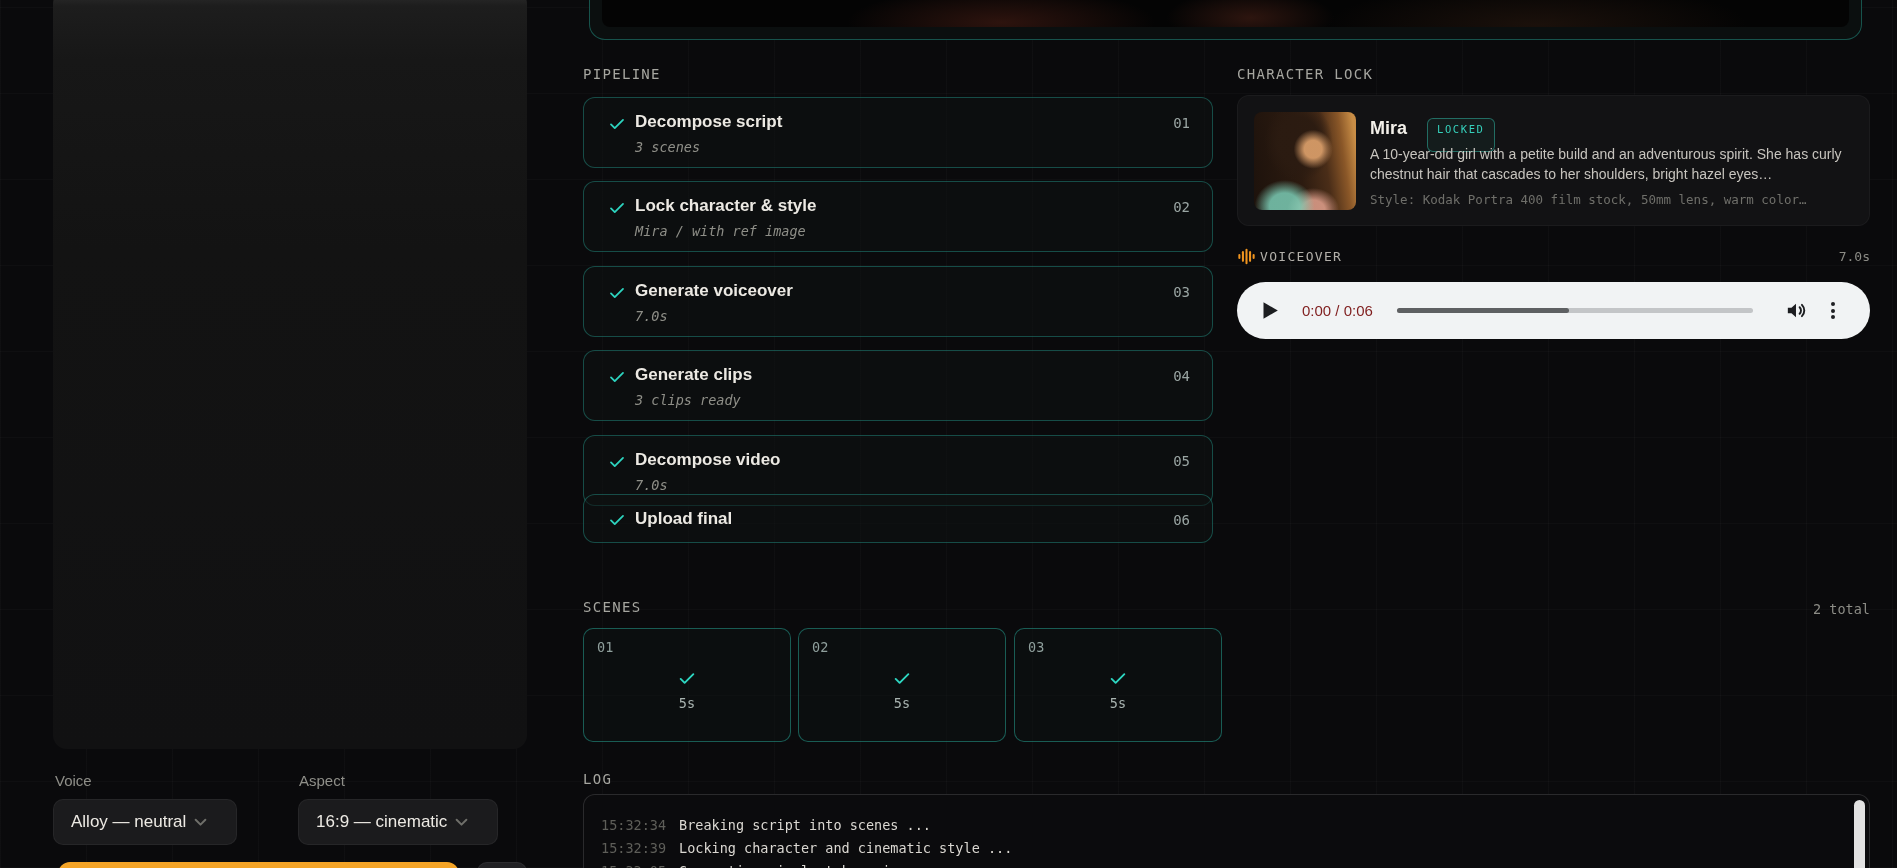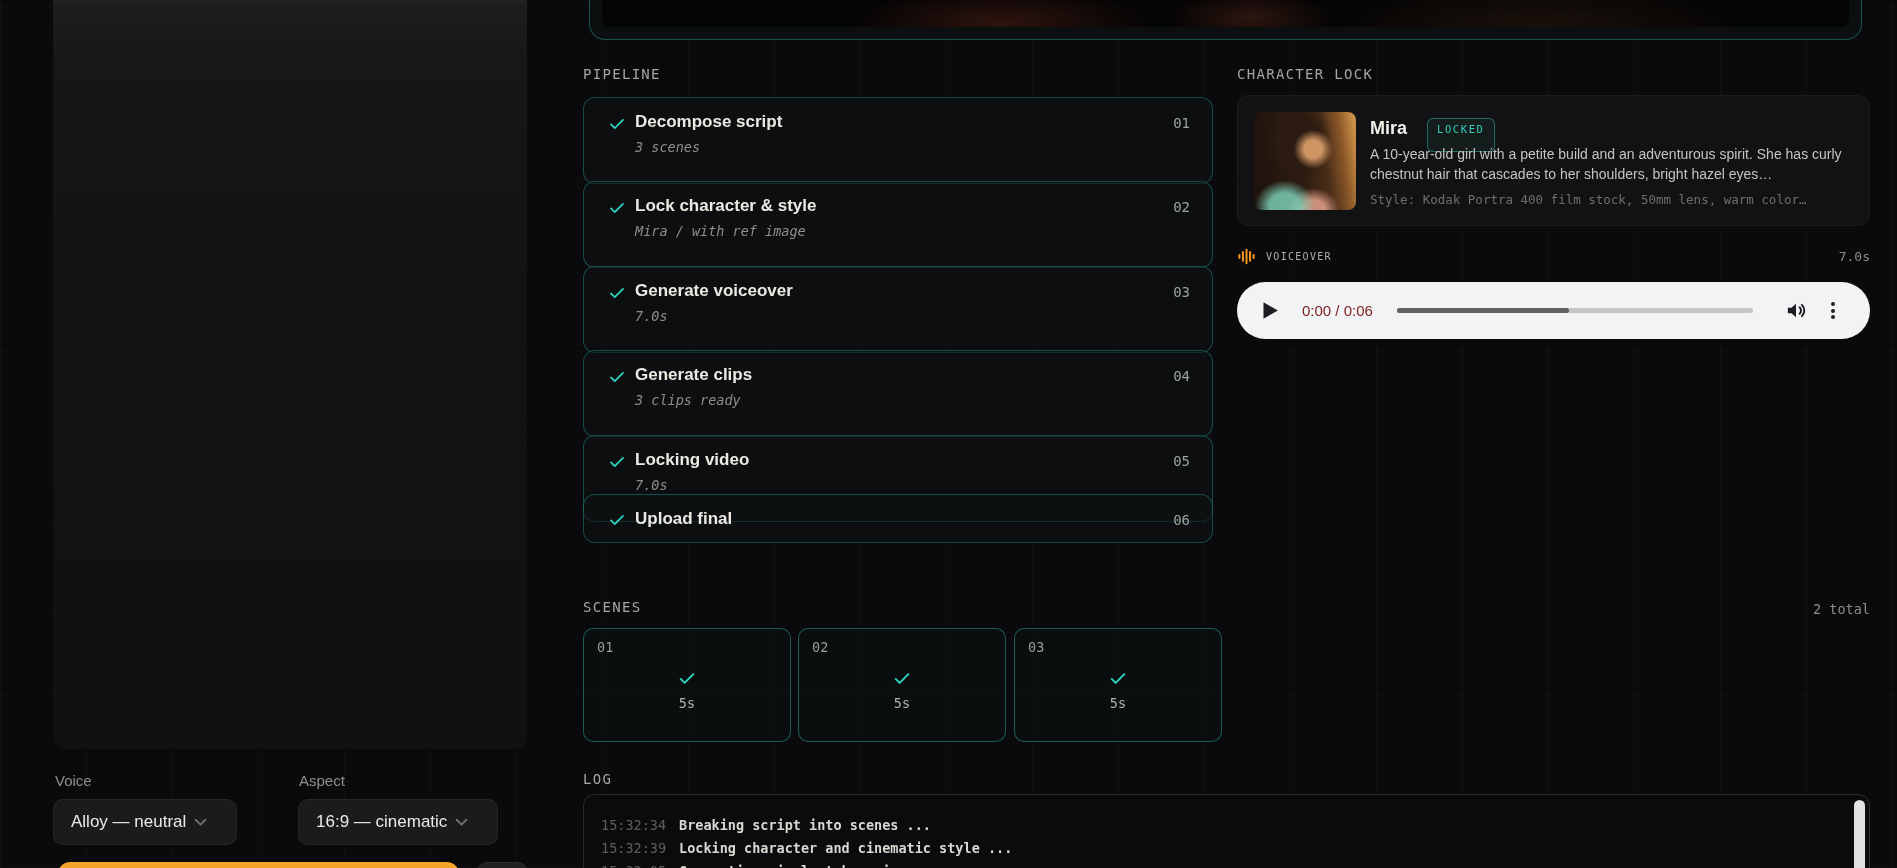--- a/index.html
+++ b/index.html
@@ -48,21 +48,21 @@
       radial-gradient(ellipse 300px 60px at 75% 95%, rgba(70,40,24,0.35), transparent 70%),
       #040404;
   }
 
   
   .section-label { font-size:14px; letter-spacing:1.3px; color:#a6a6a0; white-space:nowrap; }
 
   
   .pipeline-header { left:583px; top:66px; }
   .step-card {
-    left:583px; width:630px; height:87px;
+    left:583px; width:630px; height:71px;
     border:1px solid rgba(43,178,164,0.38); border-radius:12px; background:rgba(14,19,19,0.55);
   }
   .step-card.short { height:49px; }
   .step-check { position:absolute; left:24px; top:17px; width:18px; height:18px; }
   .step-card.short .step-check { top:16px; }
   .step-title { position:absolute; left:51px; top:14px; font-size:17px; font-weight:700; color:#ece9e3; white-space:nowrap; }
   .step-card.short .step-title { top:14px; }
   .step-sub { position:absolute; left:51px; top:41px; font-size:13.5px; color:#8f8f88; white-space:nowrap;font-style:italic; }
   .step-num { position:absolute; right:22px; top:17px; font-size:14px; color:#9aa5a3; }
 
@@ -79,21 +79,21 @@
 
   
   .log-header { left:583px; top:771px; }
   .log-panel {
     left:583px; top:794px; width:1287px; height:90px;
     border:1px solid rgba(255,255,255,0.13); border-radius:12px; background:#0b0b0d;
     padding:19px 30px 0 17px; overflow:hidden;
   }
   .log-line { display:flex; gap:13px; line-height:23px; font-size:13.5px; white-space:nowrap; }
   .log-time { color:#5e5e59; }
-  .log-msg { color:#dbd8d2; font-weight:700;text-align:right; } 
+  .log-msg { color:#dbd8d2; font-weight:400;text-align:right; } 
   .log-thumb { position:absolute; right:4px; top:5px; width:11px; height:110px; border-radius:6px; background:#e2e2e2; cursor:pointer; }
 
   
   .character-header { left:1237px; top:66px; }
   .character-card {
     left:1237px; top:95px; width:633px; height:131px;
     background:#121214; border:1px solid rgba(255,255,255,0.04); border-radius:12px;
   }
   .portrait {
     position:absolute; left:16px; top:16px; width:102px; height:98px; border-radius:8px; overflow:hidden;
@@ -109,21 +109,21 @@
   .locked-badge {
     font-size:10.5px; letter-spacing:1.6px; color:#35d0bb;
     border:1px solid rgba(53,208,187,0.45); border-radius:6px; background:rgba(53,208,187,0.05);
     padding:4px 9px 16px 9px;
   }
   .char-desc { position:absolute; left:132px; top:49px; width:486px; font-size:14px; line-height:19.5px; color:#c7c4be; }
   .char-style { position:absolute; left:132px; top:96px; font-size:12.5px; color:#6f6f6a; white-space:nowrap; }
 
   
   .vo-row { left:1237px; top:246px; width:633px; height:20px; display:flex; align-items:center; }
-  .vo-label { margin-left:10px; font-size:10px; letter-spacing:1.3px; color:#b3b0aa; }
+  .vo-label { margin-left:4px; font-size:13px; letter-spacing:1.3px; color:#b3b0aa; }
   .vo-duration { margin-left:auto; font-size:13px; color:#8c8c86; }
 
   .audio-player {
     left:1237px; top:282px; width:633px; height:57px; border-radius:28.5px; background:#f1f3f4;
     display:flex; align-items:center;
   }
   .play-button { margin-left:25px; width:17px; height:19px; cursor:pointer; flex:none; display:flex; align-items:center; }
   .audio-time { margin-left:23px; font-size:15px; color:#7f1d1d; white-space:nowrap; }
   .seek-bar { margin-left:24px; width:356px; height:5px; border-radius:3px; background:#c3c5c7; position:relative; cursor:pointer; flex:none; }
   .seek-played { position:absolute; left:0; top:0; height:5px; width:172px; border-radius:3px; background:#5e6062; }
@@ -200,21 +200,21 @@
         </svg></span>
     <span class="step-title">Generate clips</span>
     <span class="step-sub mono">3 clips ready</span>
     <span class="step-num mono">04</span>
   </div>
 
   <div class="abs step-card" style="top:435px;">
     <span class="step-check"><svg viewBox="0 0 24 24" width="18" height="18">
           <path d="M4 12.5l5 5L20 6.5" stroke="#2dd4bf" stroke-width="2.4" fill="none" stroke-linecap="round" stroke-linejoin="round"></path>
         </svg></span>
-    <span class="step-title">Locking video</span>
+    <span class="step-title">Decompose video</span>
     <span class="step-sub mono">7.0s</span>
     <span class="step-num mono">05</span>
   </div>
 
   <div class="abs step-card short" style="top:494px;">
     <span class="step-check"><svg viewBox="0 0 24 24" width="18" height="18">
           <path d="M4 12.5l5 5L20 6.5" stroke="#2dd4bf" stroke-width="2.4" fill="none" stroke-linecap="round" stroke-linejoin="round"></path>
         </svg></span>
     <span class="step-title">Upload final</span>
     <span class="step-num mono">06</span>

